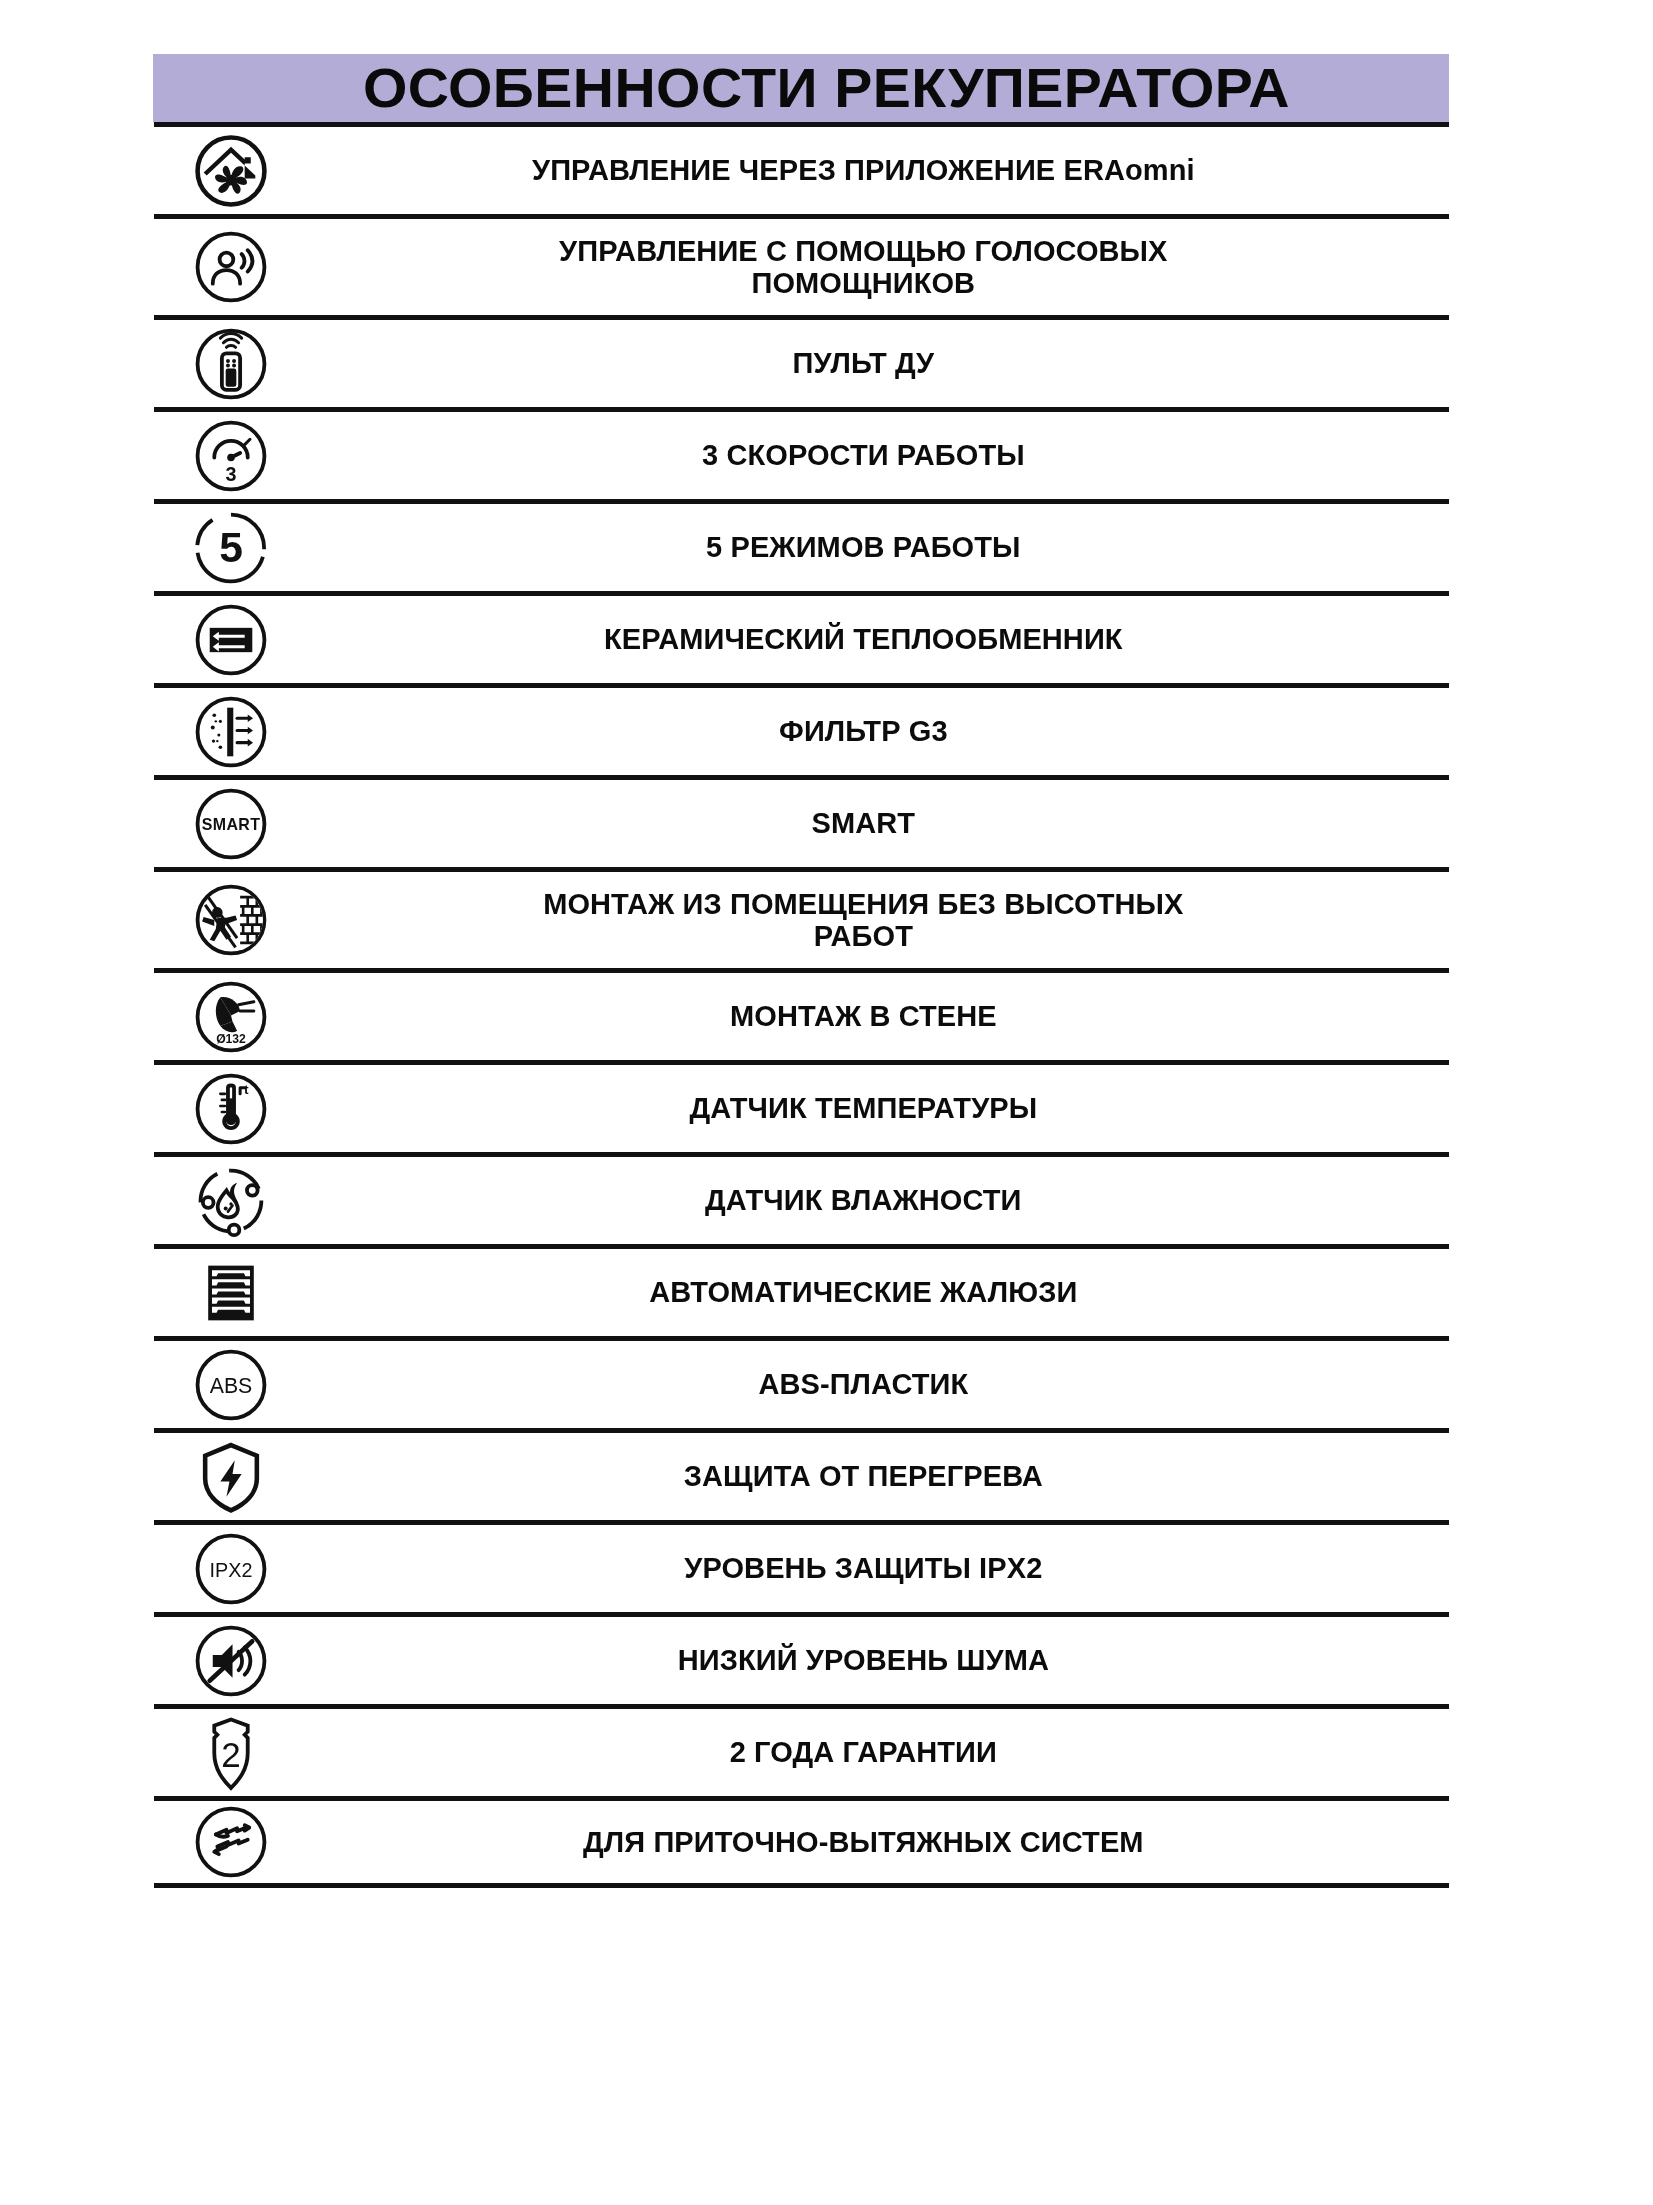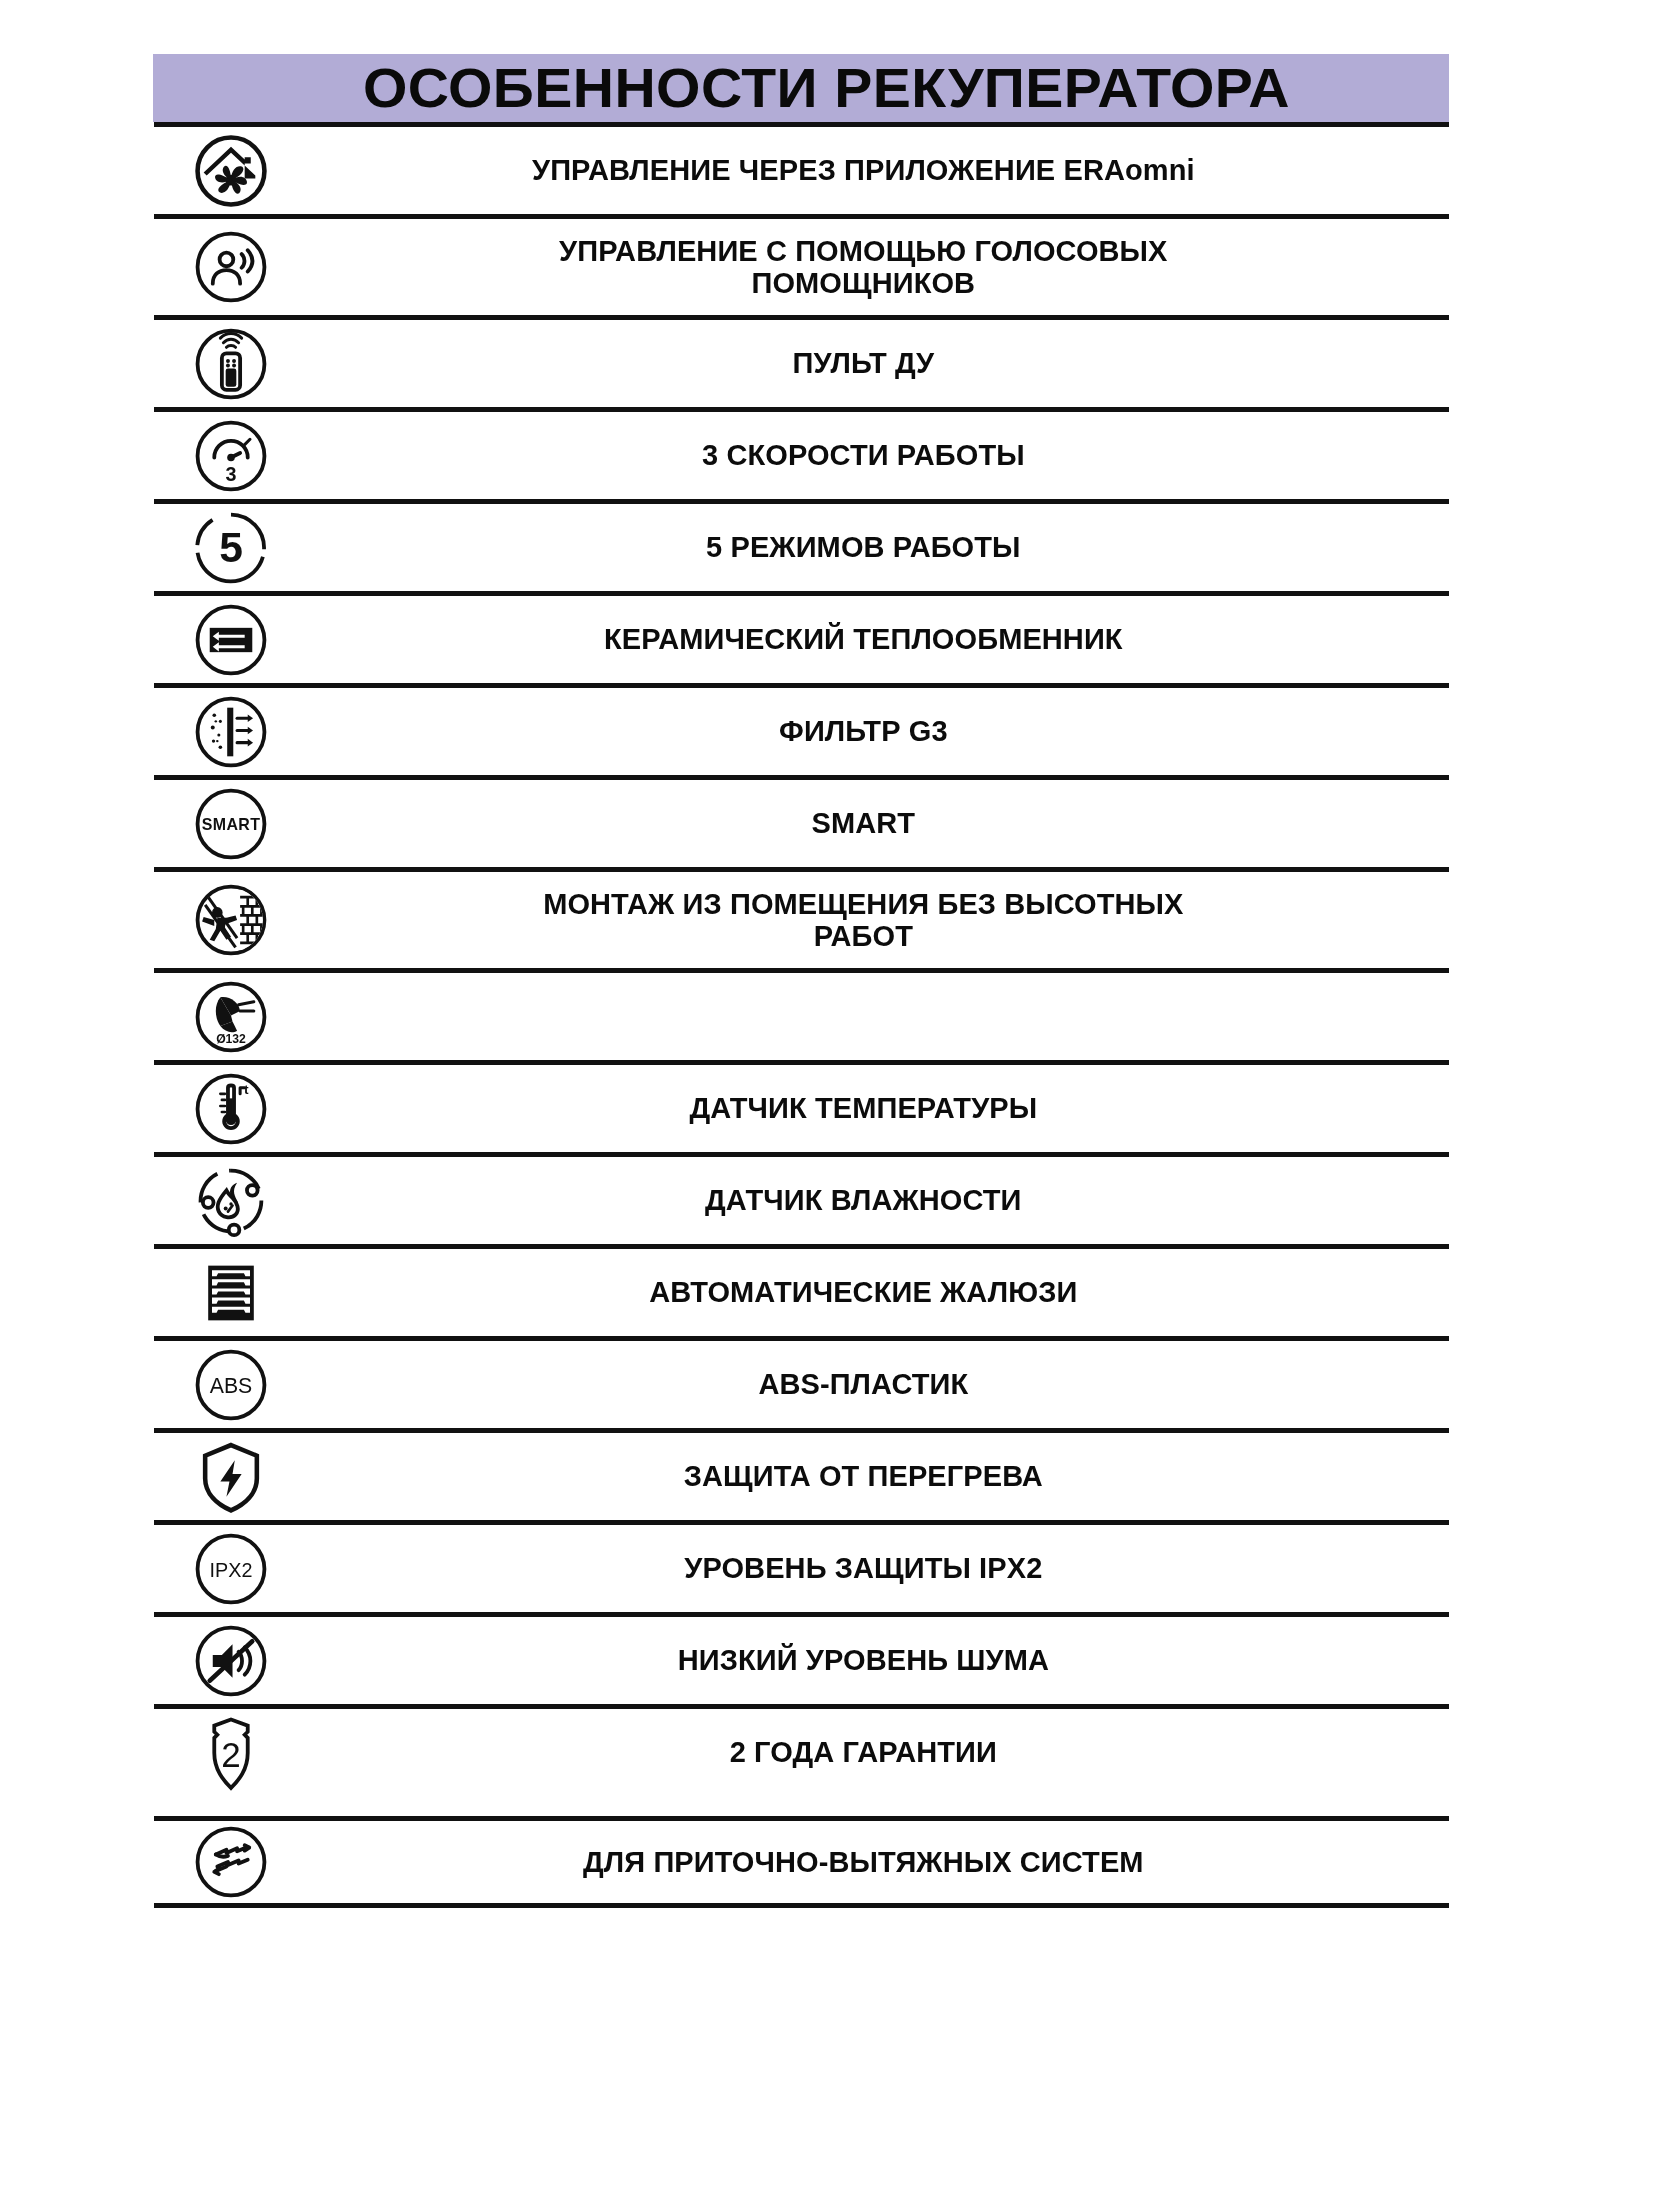--- a/index.html
+++ b/index.html
@@ -48,21 +48,21 @@
     width: 1345px;
   }
   .feature-row {
     position: relative;
     border-top: 5.1px solid #111111;
     display: flex;
     align-items: center;
     min-height: 92px;
   }
   .feature-row.row-tall { min-height: 101px; }
-  .feature-row:last-child { border-bottom: 5.1px solid #111111; margin-top: 20px; }
+  .feature-row:last-child { border-bottom: 5.1px solid #111111; }
 
   .icon-cell {
     flex: 0 0 147px;
     height: 100%;
     display: flex;
     align-items: center;
     justify-content: center;
     padding-left: 7.4px;
   }
   .icon-cell svg { display: block; }
@@ -261,20 +261,23 @@
           <svg viewBox="0 0 100 100" width="76" height="76" fill="none" xmlns="http://www.w3.org/2000/svg">
     <circle cx="50" cy="50" r="44" stroke="#111" stroke-width="5"></circle>
     <path d="M36 24 C48 22 60 30 62 42 L50 48 Z" fill="#111"></path>
     <path d="M36 24 C28 34 28 50 36 62 L52 56 L50 48 Z" fill="#111"></path>
     <path d="M36 62 C42 70 52 72 58 68 L52 56 Z" fill="#111"></path>
     <path d="M60 34 L80 30" stroke="#111" stroke-width="4" stroke-linecap="round"></path>
     <path d="M62 42 L80 42" stroke="#111" stroke-width="4" stroke-linecap="round"></path>
     <text x="50" y="84" font-family="Liberation Sans, sans-serif" font-size="16" font-weight="bold" fill="#111" text-anchor="middle">Ø132</text>
   </svg>
         </div>
+        <div class="label-cell">
+          <div class="label-text">МОНТАЖ В СТЕНЕ</div>
+        </div>
       </div>
       <div class="feature-row">
         <div class="icon-cell">
           <svg viewBox="0 0 100 100" width="76" height="76" fill="none" xmlns="http://www.w3.org/2000/svg">
     <circle cx="50" cy="50" r="44" stroke="#111" stroke-width="5"></circle>
     <path d="M46 22 C46 18 54 18 54 22 L54 58 A9 9 0 1 1 46 58 Z" stroke="#111" stroke-width="5"></path>
     <circle cx="50" cy="64" r="7" fill="#111"></circle>
     <rect x="47.5" y="36" width="5" height="26" fill="#111"></rect>
     <g stroke="#111" stroke-width="3.5" stroke-linecap="round">
       <path d="M36 30 H42"></path>

